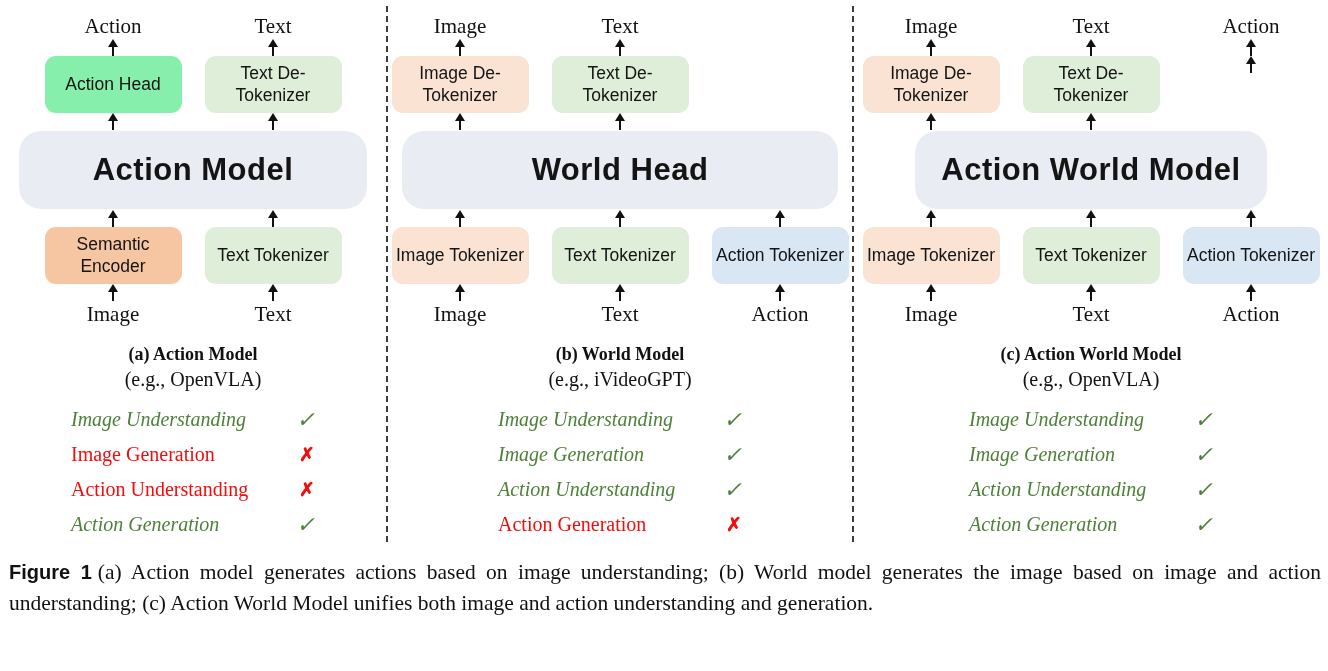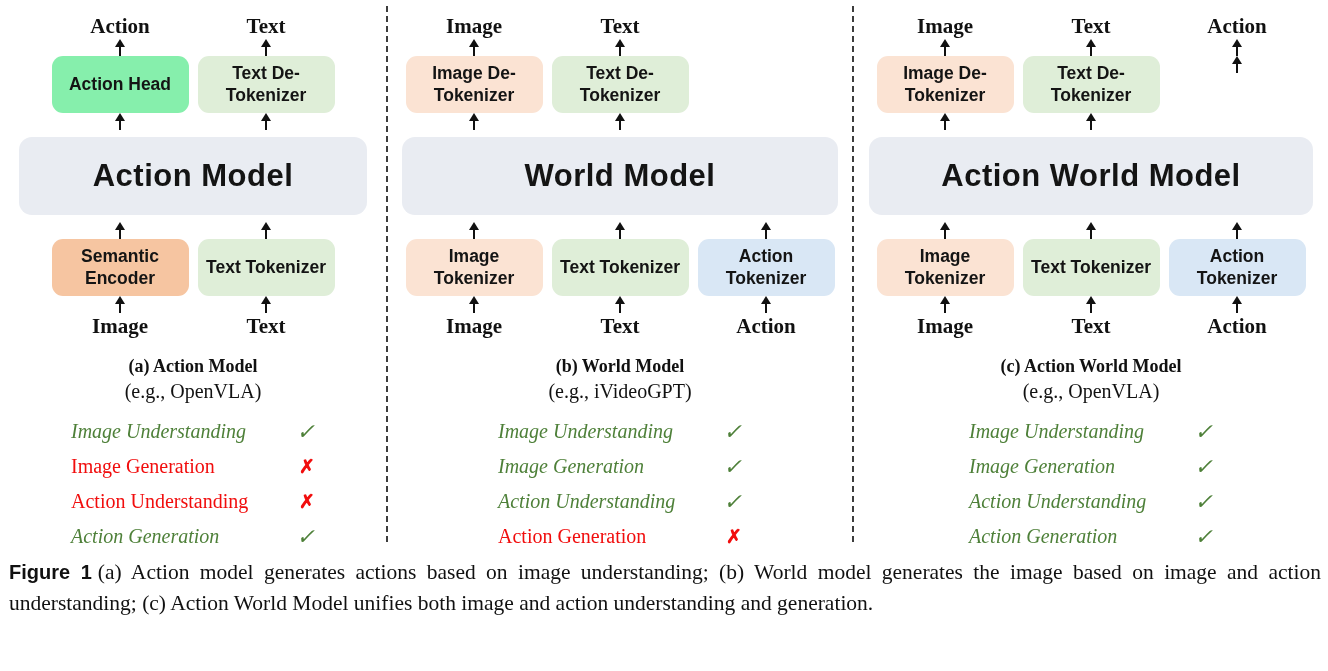--- a/index.html
+++ b/index.html
@@ -10,21 +10,21 @@
   .panel { position:absolute; top:0; display:flex; flex-direction:column; align-items:center; }
   #panel-a { left:0px;   width:386px; }
   #panel-b { left:388px; width:464px; }
   #panel-c { left:854px; width:474px; }
 
   .sep { position:absolute; top:6px; height:536px; width:0; border-left:2.5px dashed #3d3d3d; }
   #sep1 { left:386px; }
   #sep2 { left:852px; }
 
   .diagram { display:flex; flex-direction:column; align-items:center; padding-top:13px; }
-  .cols { display:flex; gap:9px;font-weight:bold; }
+  .cols { display:flex; gap:23px; }
   .col { width:137px; display:flex; flex-direction:column; align-items:center; }
   .iolabel { font-size:21px; height:26px; line-height:26px; white-space:nowrap; }
 
   .arrow { position:relative; width:14px; height:17px; flex:none; }
   .arrow::before {
     content:""; position:absolute; top:0; left:50%; margin-left:-5px;
     border-left:5px solid transparent; border-right:5px solid transparent;
     border-bottom:8px solid #111;
   }
   .arrow::after {
@@ -32,28 +32,28 @@
     width:2px; background:#111;
   }
 
   .box {
     width:137px; height:57px; border-radius:11px; box-sizing:border-box;
     display:flex; align-items:center; justify-content:center; text-align:center;
     font-family:"Liberation Sans", sans-serif; font-size:17.5px; line-height:1.22;
     color:#141414; padding:3px 4px;
   }
   .model-box {
-    height:78px; border-radius:13px; background:#e9ecf2; margin:7px 0;
+    height:78px; border-radius:22px; background:#e9ecf2; margin:1px 0;
     display:flex; align-items:center; justify-content:center;
     font-family:"Liberation Sans", sans-serif; font-weight:bold; font-size:31px;
     letter-spacing:0.5px; color:#141414; white-space:nowrap;
   }
   #panel-a .model-box { width:348px; }
   #panel-b .model-box { width:436px; }
-  #panel-c .model-box { width:444px; }
+  #panel-c .model-box { width:352px; }
 
   .c-blue-strong   { background:#86efac; }
   .c-blue-light    { background:#d9e7f5; }
   .c-orange-strong { background:#f6c5a1; }
   .c-orange-light  { background:#fbe3d3; }
   .c-green         { background:#dfeed8; }
 
   .ptitle { margin-top:17px; font-weight:bold; font-size:18px; }
   .psub   { margin-top:3px;  font-size:20px; }
 
@@ -138,21 +138,21 @@
           <div class="arrow"></div>
         </div>
         <div class="col">
           <div class="iolabel">Text</div>
           <div class="arrow"></div>
           <div class="box c-green">Text De-Tokenizer</div>
           <div class="arrow"></div>
         </div>
         <div class="col"></div>
       </div>
-      <div class="model-box">World Model</div>
+      <div class="model-box">World Head</div>
       <div class="cols">
         <div class="col">
           <div class="arrow"></div>
           <div class="box c-orange-light">Image Tokenizer</div>
           <div class="arrow"></div>
           <div class="iolabel">Image</div>
         </div>
         <div class="col">
           <div class="arrow"></div>
           <div class="box c-green">Text Tokenizer</div>

